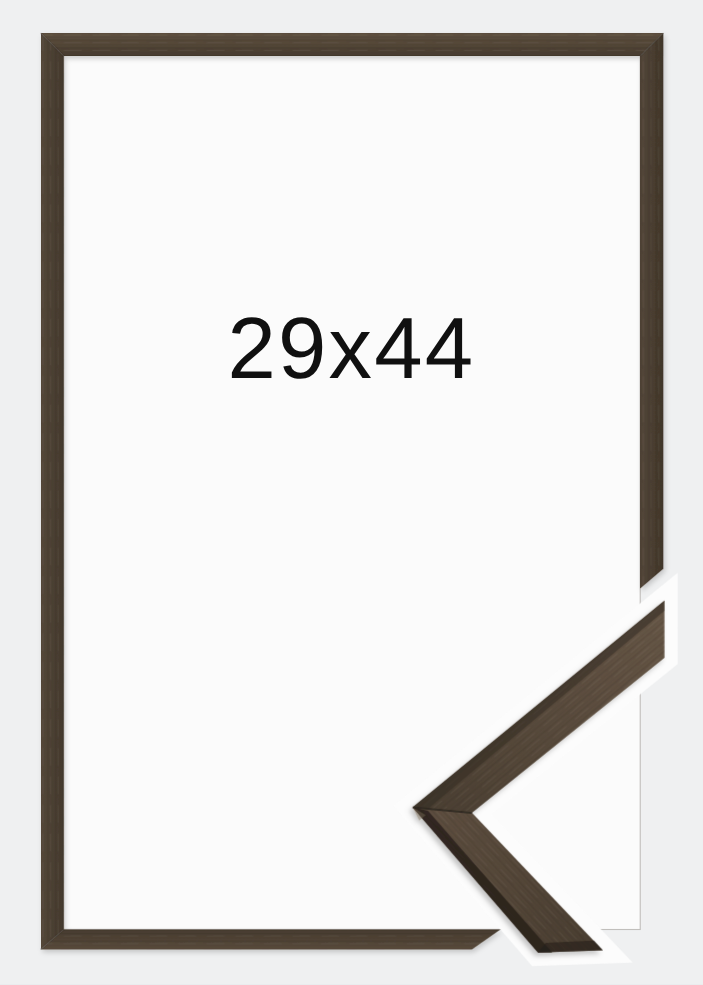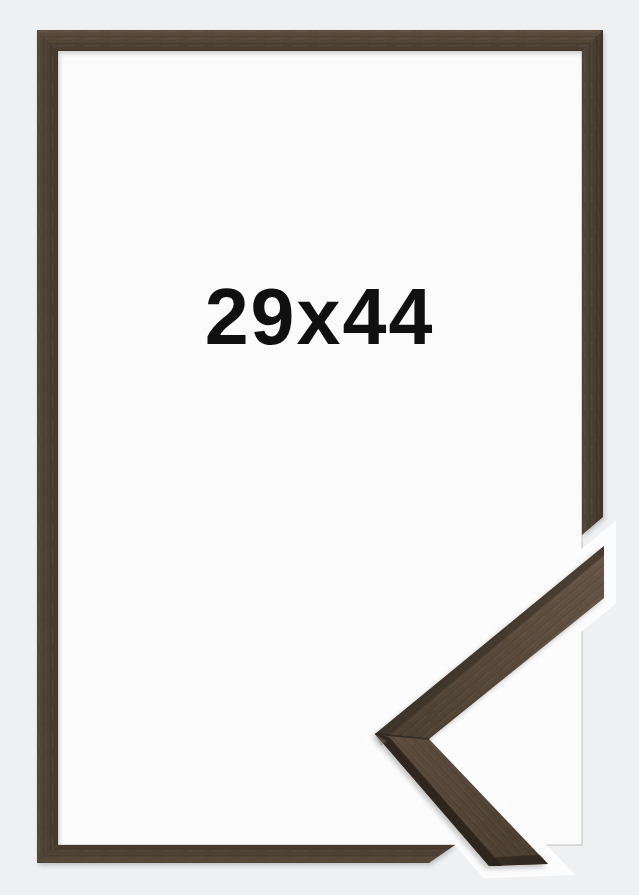--- a/index.html
+++ b/index.html
@@ -22,21 +22,21 @@
     display: block;
   }
   .size-label {
     position: absolute;
     top: 277px;
     left: 0;
     width: 639px;
     text-align: center;
     font-size: 79px;
     line-height: 1;
-    font-weight: 700;
+    font-weight: 400;
     letter-spacing: 2px;
     color: var(--label-text, #111111);
     user-select: none;
   }
 </style>
 </head>
 <body>
 
 <figure class="stage">
 

